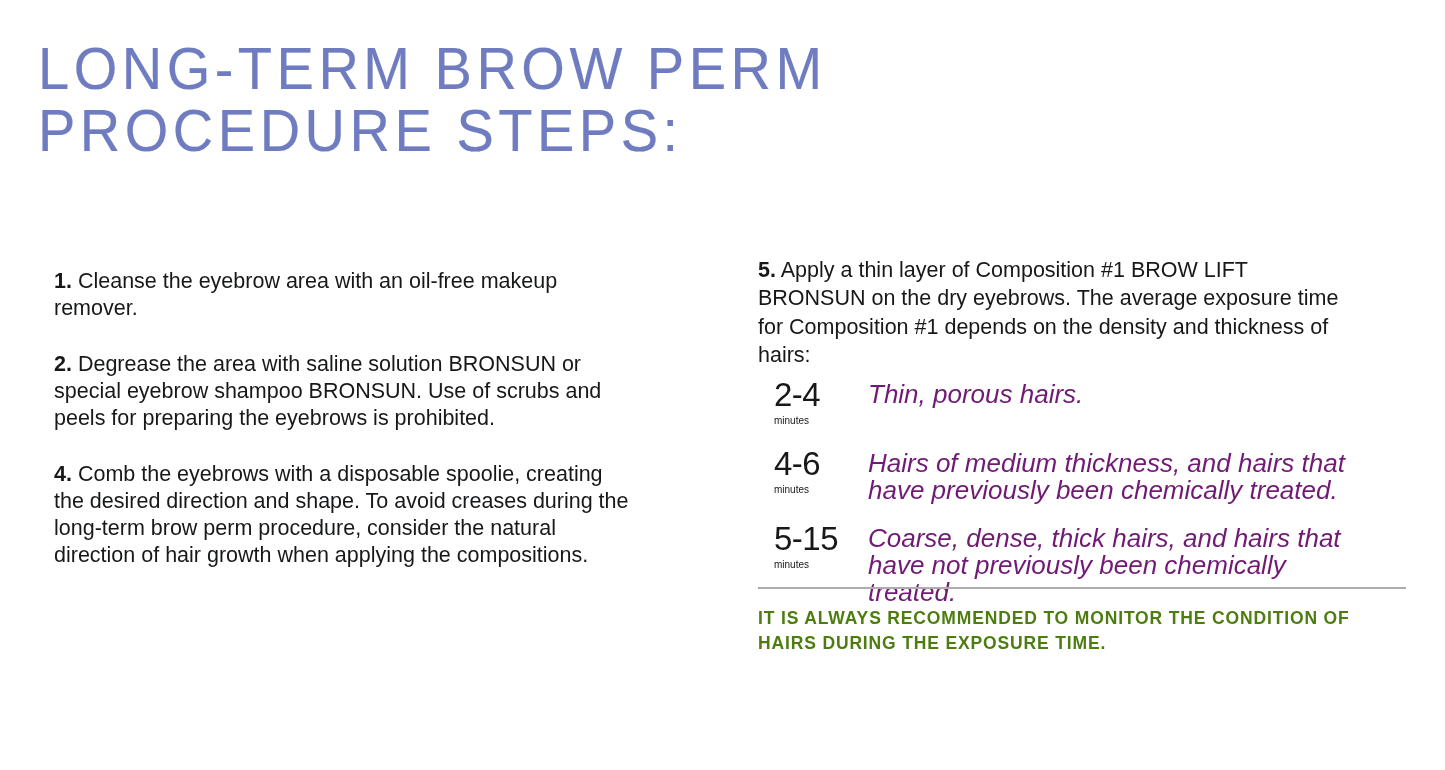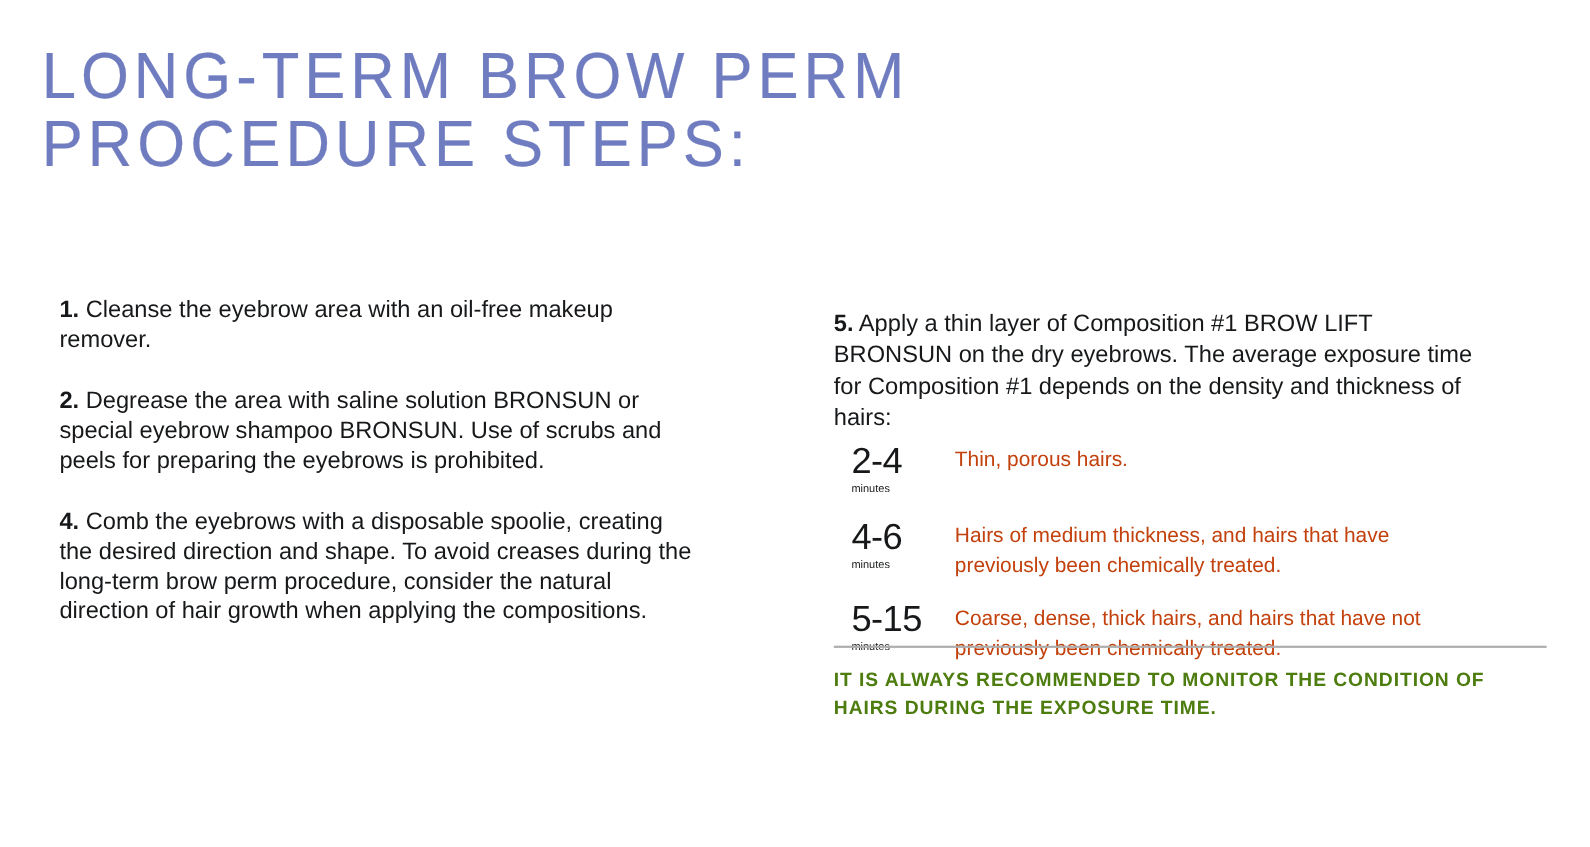--- a/index.html
+++ b/index.html
@@ -40,21 +40,21 @@
   
   .col-left {
     position: absolute;
     left: 54px;
     top: 246px;
     width: 580px;
   }
   .col-right {
     position: absolute;
     left: 758px;
-    top: 258px;
+    top: 234px;
     width: 590px;
   }
 
   .step {
     font-size: 21.5px;
     line-height: 27px;
     color: #16181a;
     margin-bottom: 29px;
   }
   .step:last-child { margin-bottom: 0; margin-top: 12px; }
@@ -95,24 +95,25 @@
   }
   .timing-unit {
     font-size: 10px;
     line-height: 16px;
     font-weight: 400;
     color: #16181a;
     margin-top: 1px;
   }
   .timing-desc {
     flex: 1;
-    font-size: 19px;
+    font-size: 26px;
     line-height: 27px;
-    color: #c2410c;
+    color: #701a75;
     padding-top: 3px;
+    font-style: italic;
   }
 
   
   .divider {
     position: absolute;
     left: 758px;
     top: 587px;
     width: 648px;
     height: 2px;
     background: #adadad;

